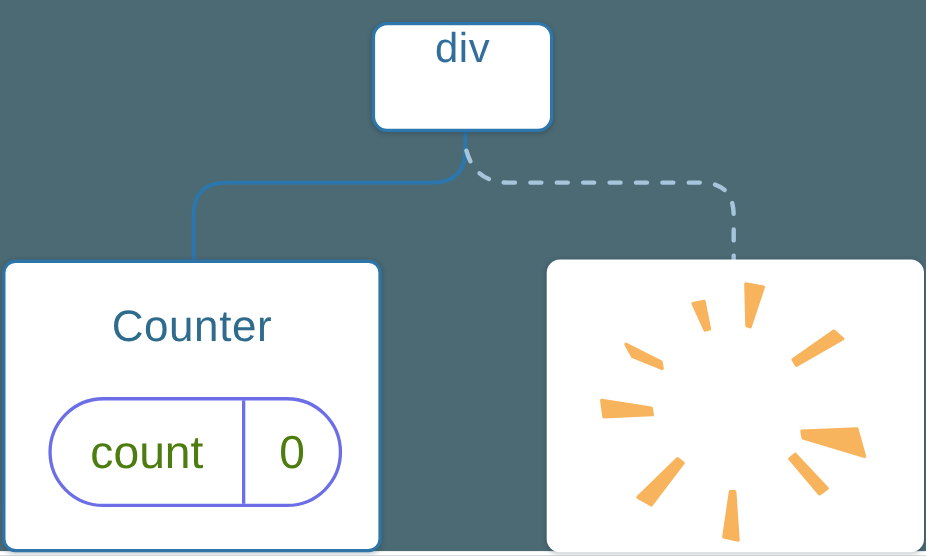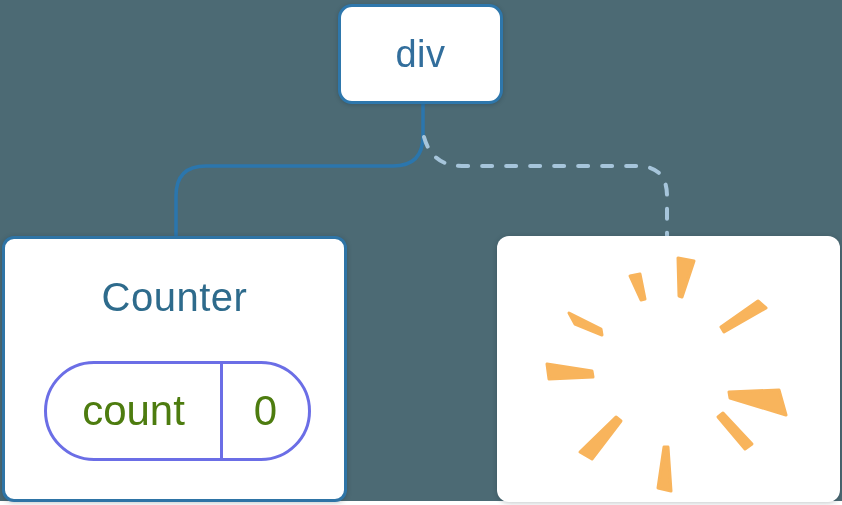--- a/index.html
+++ b/index.html
@@ -3,23 +3,23 @@
 <meta charset="utf-8">
 <style>
   html,body{margin:0;padding:0;background:#ffffff;}
   .stage{
     position:relative;width:842px;height:505px;overflow:hidden;
     font-family:"Liberation Sans","DejaVu Sans",sans-serif;
   }
   .stage-bg{position:absolute;left:0;top:0;width:842px;height:501px;}
   .connectors{position:absolute;left:0;top:0;width:842px;height:505px;}
   .root-node{
-    position:absolute;left:338px;top:4px;width:165px;height:100px;
+    position:absolute;left:338px;top:20px;width:165px;height:100px;
     box-sizing:border-box;background:#fff;border:3px solid;border-radius:14px;
-    display:flex;align-items:center;justify-content:center;
+    display:flex;align-items:flex-start;justify-content:center;
     font-size:38px;font-weight:500;letter-spacing:.5px;
     box-shadow:0 1px 4px rgba(15,35,45,.25);
   }
   .card{
     position:absolute;top:236px;height:266px;box-sizing:border-box;
     border-radius:12px;box-shadow:0 1px 5px rgba(15,35,45,.25);
   }
   .card-counter{left:2px;width:345px;border:3px solid;
     display:flex;flex-direction:column;align-items:center;}
   .card-removed{left:497px;width:343px;}

